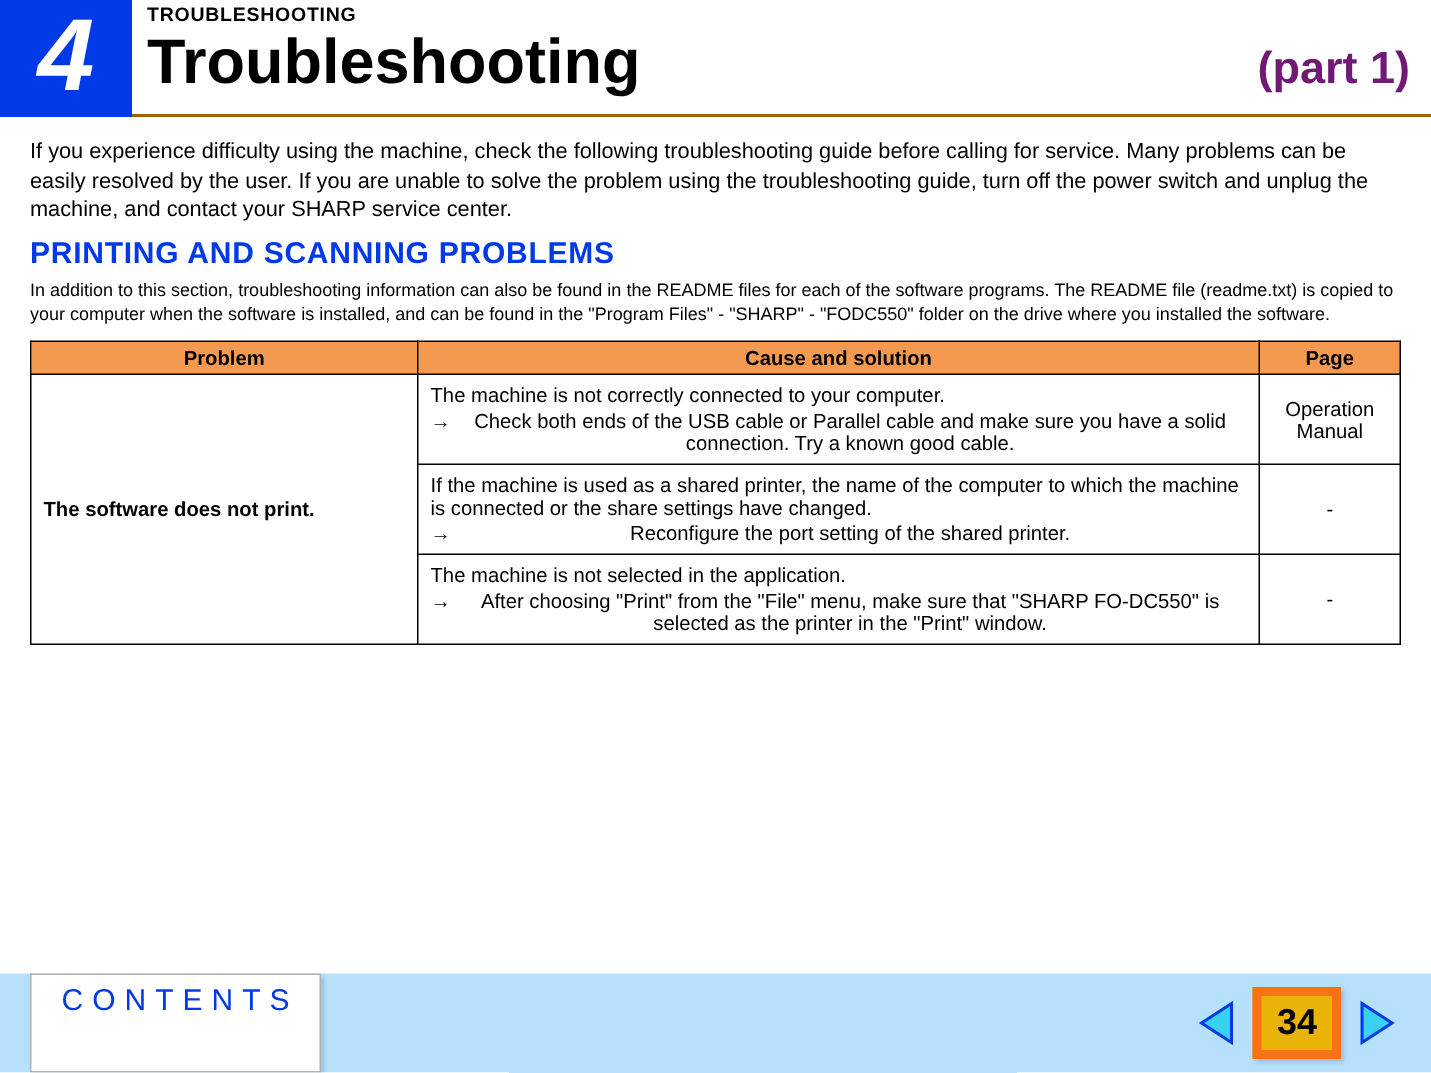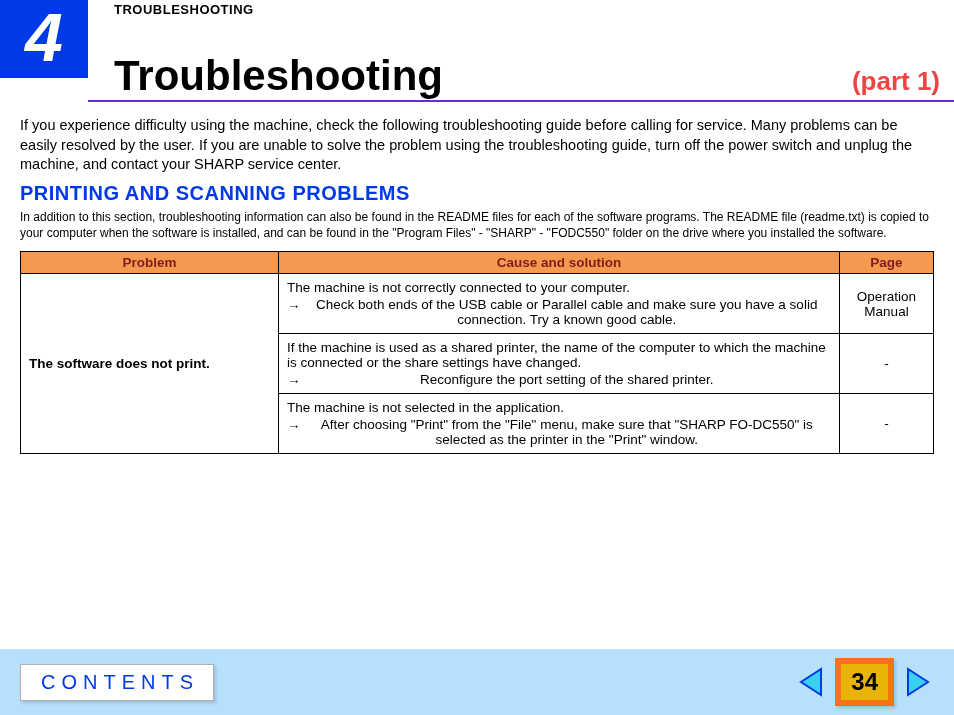--- a/index.html
+++ b/index.html
@@ -24,48 +24,47 @@
     font-size: 68px;
     font-weight: bold;
     font-style: italic;
     display: flex;
     align-items: center;
     justify-content: center;
     padding-bottom: 4px;
   }
   .header-right {
     flex: 1;
-    padding-left: 26px;
+    padding-left: 10px;
     padding-top: 2px;
     padding-right: 14px;
     display: flex;
     flex-direction: column;
-    border-bottom: 2px solid #6d28d9;
-    gap: 35px;
+    border-bottom: 2px solid #a16207;
   }
   .header-small {
     font-size: 13px;
     font-weight: bold;
     color: #000;
     letter-spacing: 0.5px;
   }
   .header-main-row {
     display: flex;
     justify-content: space-between;
     align-items: baseline;
   }
   .header-main {
     font-size: 42px;
     font-weight: bold;
     color: #000;
   }
   .header-part {
-    font-size: 26px;
-    font-weight: bold;
-    color: #ef4444;
+    font-size: 30px;
+    font-weight: bold;
+    color: #701a75;
   }
   .body-area {
     padding: 14px 20px 0 20px;
   }
   .intro {
     font-size: 14.5px;
     line-height: 1.35;
     color: #000;
   }
   .section-title {
@@ -81,21 +80,21 @@
     margin-top: 4px;
   }
   .tbl {
     width: 100%;
     border-collapse: collapse;
     margin-top: 10px;
     font-size: 13.5px;
   }
   .tbl th {
     background: #f39a50;
-    color: #7f1d1d;
+    color: #000000;
     font-weight: bold;
     text-align: center;
     border: 1px solid #000;
     padding: 3px 6px;
   }
   .tbl td {
     border: 1px solid #000;
     padding: 6px 8px;
     vertical-align: top;
   }
@@ -107,21 +106,20 @@
   .arrow { flex: 0 0 auto; margin-right: 2px; }
   .sol-text { flex: 1; text-align: center; }
   .footer {
     position: absolute;
     left: 0;
     bottom: 0;
     width: 100%;
     height: 66px;
     background: #b6e0fc;
     display: flex;
-    align-items: center;
     padding: 0 20px;
   }
   .foot-btn {
     background: #fff;
     border: 1px solid #b0b0b0;
     color: #0039e6;
     font-size: 20px;
     font-weight: normal;
     letter-spacing: 6px;
     padding: 6px 14px 6px 20px;

